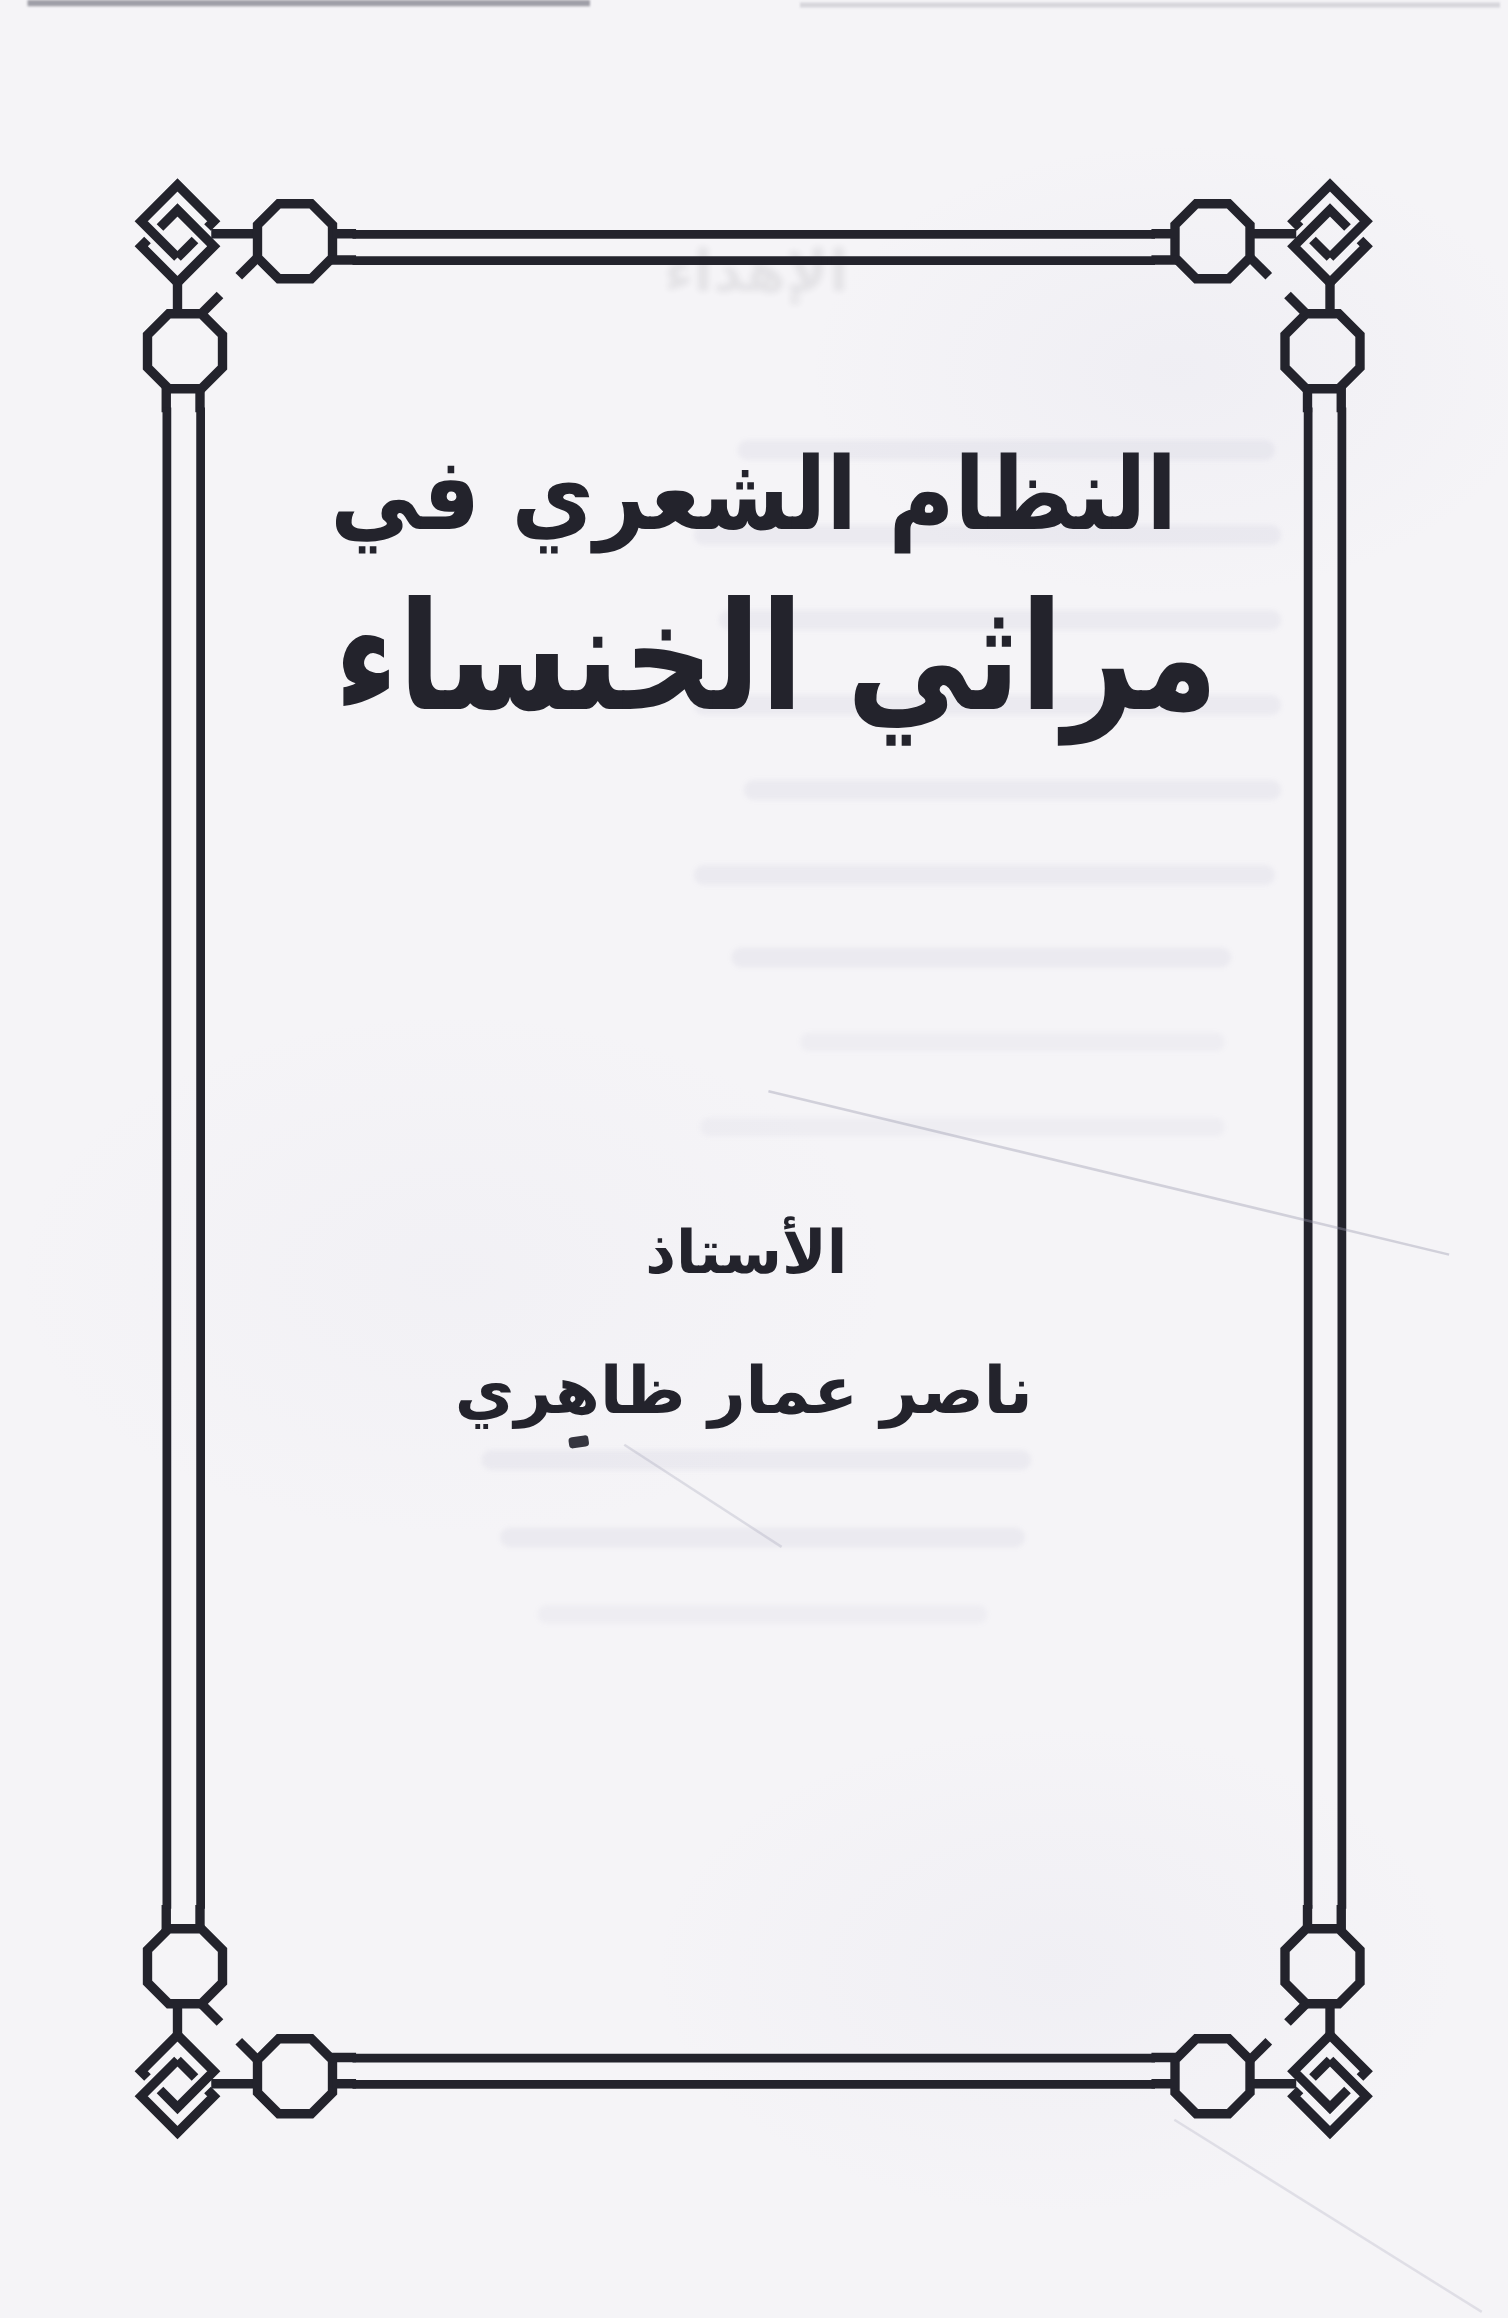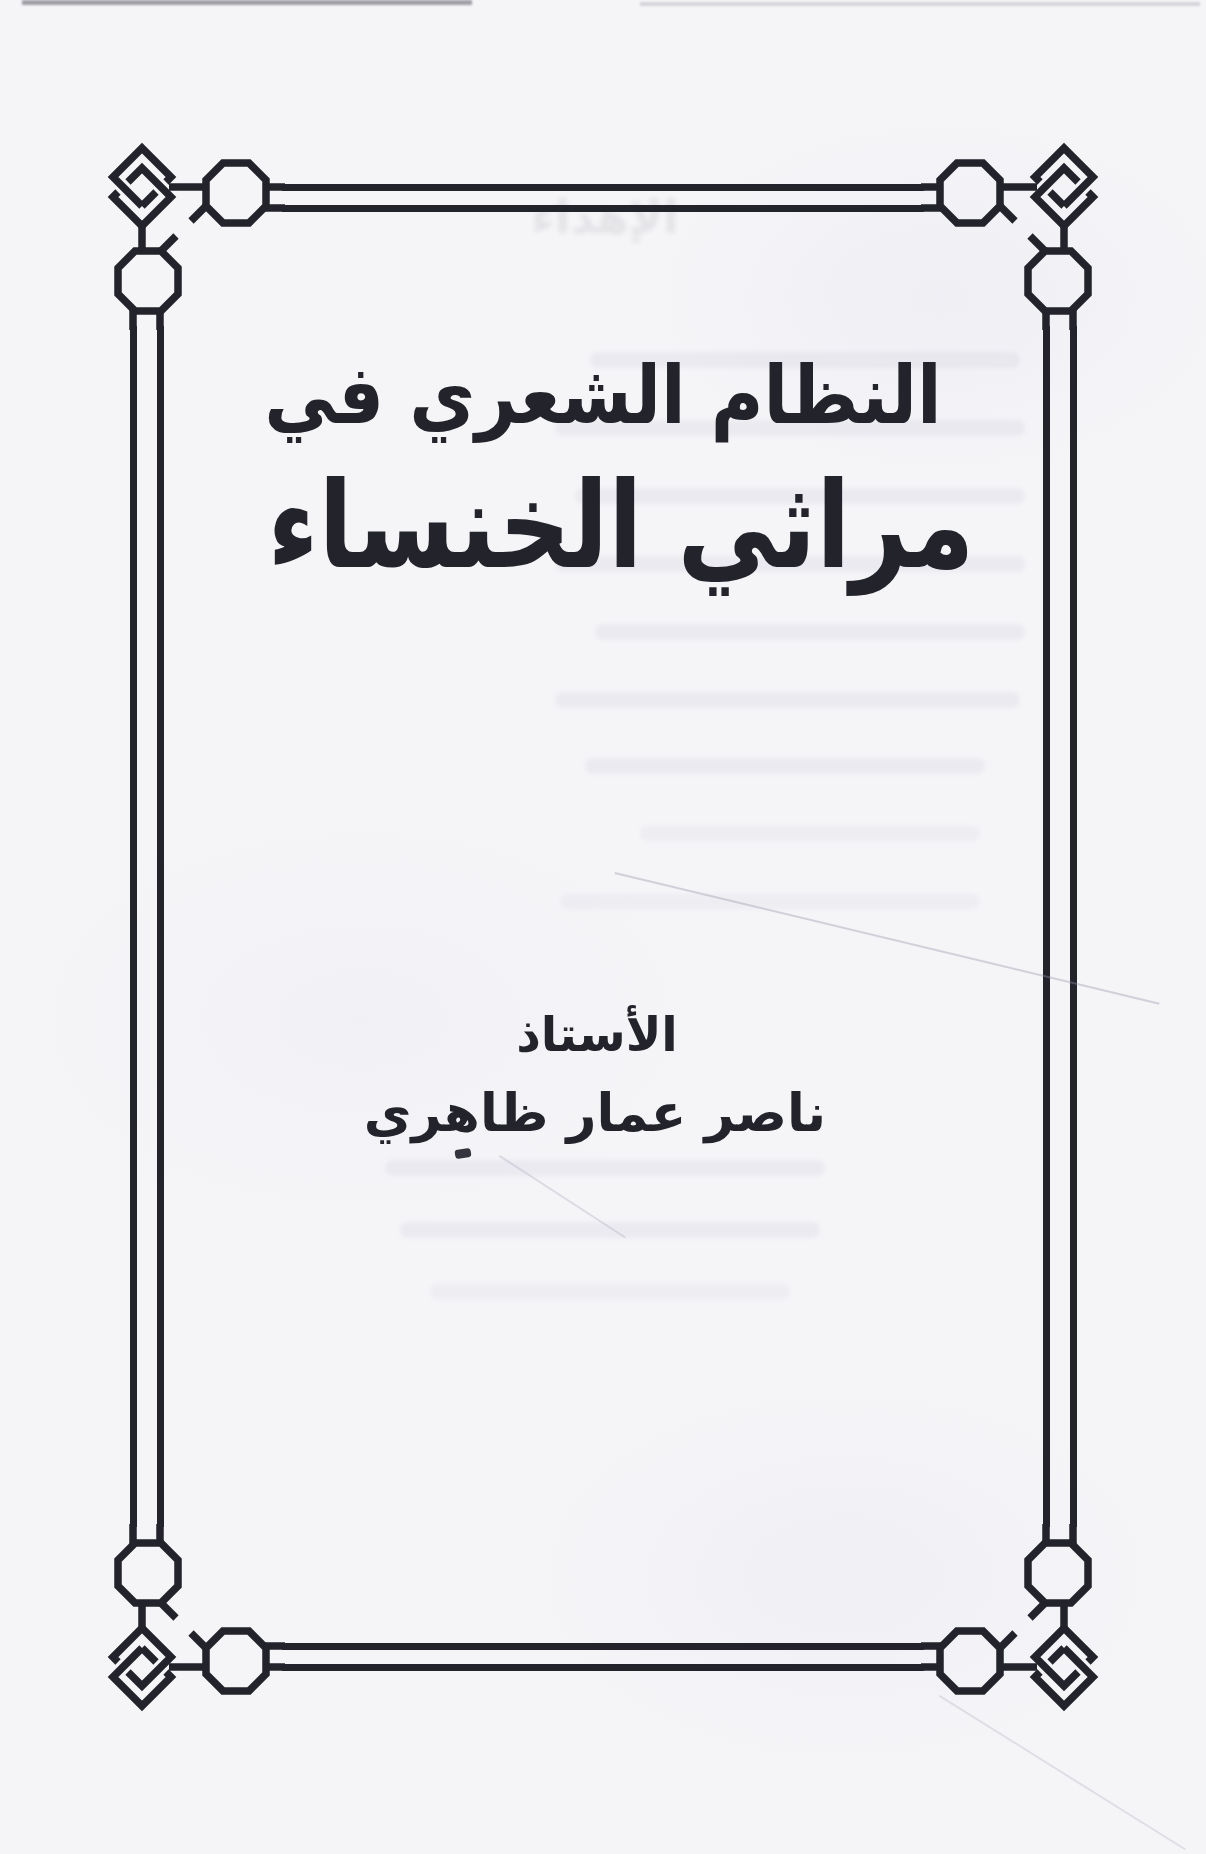--- a/index.html
+++ b/index.html
@@ -51,21 +51,21 @@
   .b-right-1{left:1069.5px;top:326px;width:7px;height:1201px;}
   .b-right-2{left:1042.5px;top:326px;width:7px;height:1201px;}
   
   .txt{
     position:absolute;left:170px;right:170px;
     text-align:center;color:var(--ink);font-weight:bold;
     direction:rtl;line-height:1.2;white-space:nowrap;
   }
   .series-line{top:352px;font-size:72px;transform:scaleY(1.12);}
   .book-title{top:466px;font-size:100px;transform:scaleY(1.2) translateX(18px);}
-  .author-title{top:974px;font-size:48px;transform:translateX(-6px);margin-top:32px;}
+  .author-title{top:974px;font-size:48px;transform:translateX(-6px);}
   .author-name{top:1082px;font-size:52px;letter-spacing:0;transform:translateX(-8px);text-align:center;}
 </style>
 </head>
 <body>
 
 <div class="page">
 
   <div class="scan-edge edge-a"></div>
   <div class="scan-edge edge-b"></div>
 

